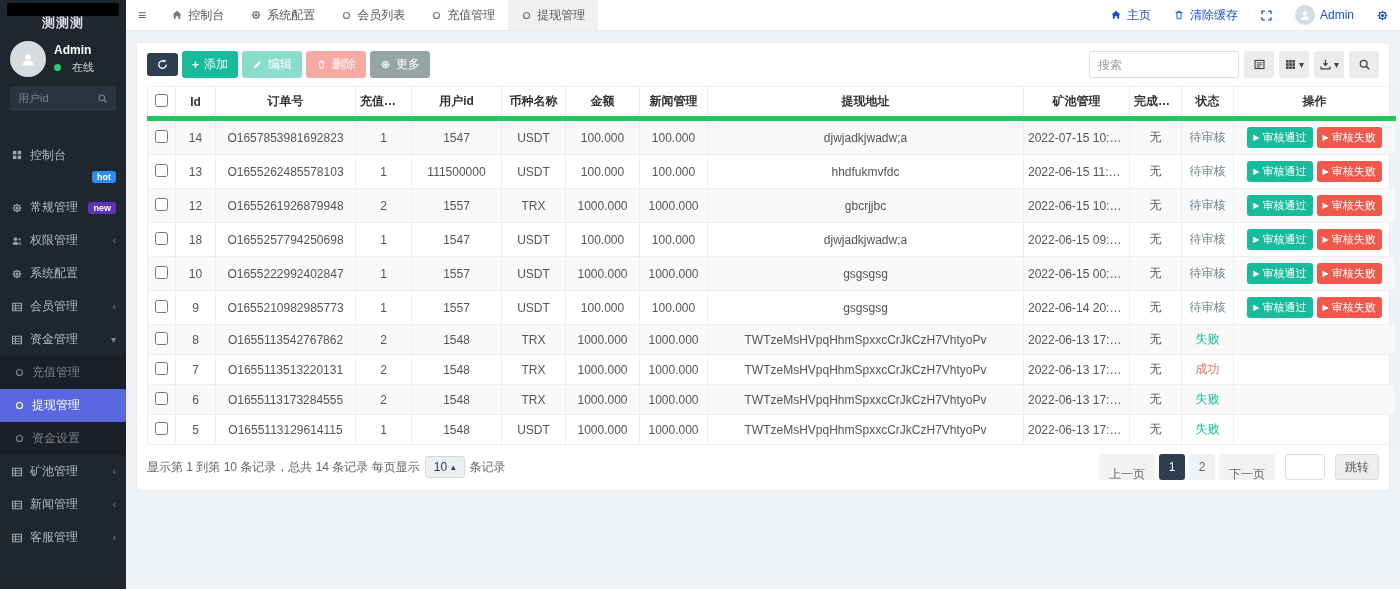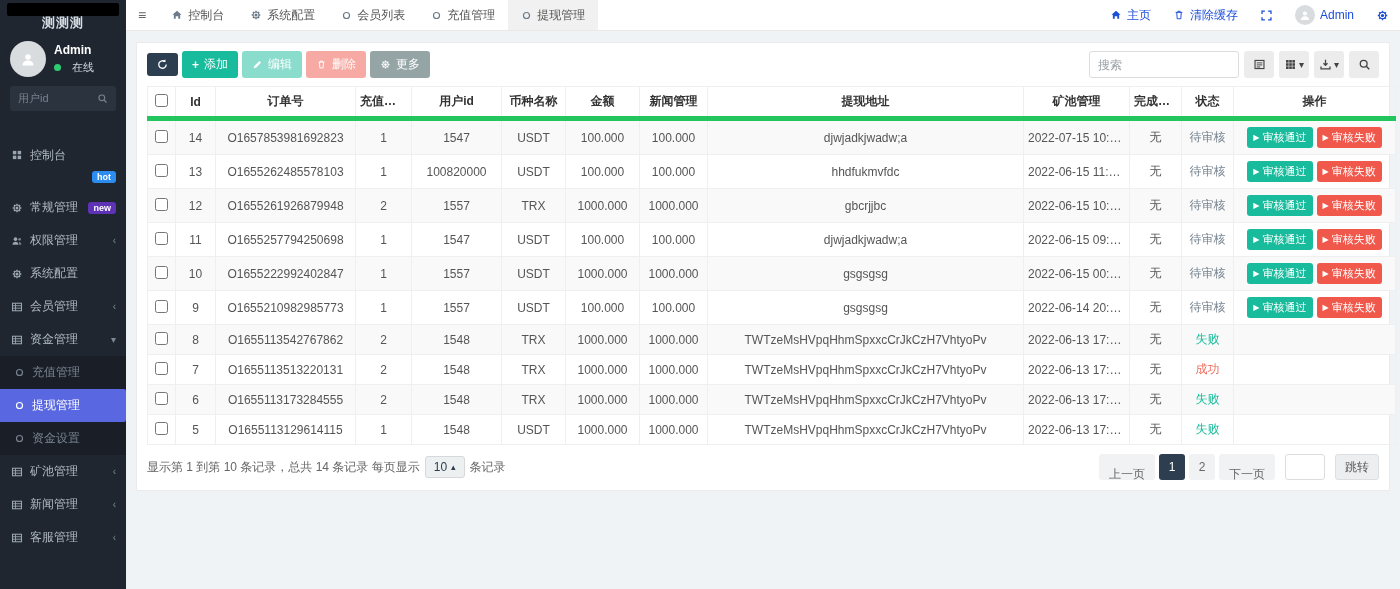--- a/index.html
+++ b/index.html
@@ -508,21 +508,21 @@
                     <span style="font-size: 8px;">▶</span>
                     <span>审核失败</span>
                   </button></td>
           </tr>
 
           <tr>
             <td><input type="checkbox" style=""></td>
             <td>13</td>
             <td>O1655262485578103</td>
             <td>1</td>
-            <td>100820000</td>
+            <td>111500000</td>
             <td>USDT</td>
             <td>100.000</td>
             <td>100.000</td>
             <td>hhdfukmvfdc</td>
             <td>2022-06-15 11:08:05</td>
             <td>无</td>
             <td style="color: rgb(118, 131, 143);">待审核</td>
             <td><button class="mini-btn mini-approve">
                     <span style="font-size: 8px;">▶</span>
                     <span>审核通过</span>
@@ -549,21 +549,21 @@
                     <span style="font-size: 8px;">▶</span>
                     <span>审核通过</span>
                   </button><button class="mini-btn mini-reject">
                     <span style="font-size: 8px;">▶</span>
                     <span>审核失败</span>
                   </button></td>
           </tr>
 
           <tr>
             <td><input type="checkbox" style=""></td>
-            <td>11</td>
+            <td>18</td>
             <td>O1655257794250698</td>
             <td>1</td>
             <td>1547</td>
             <td>USDT</td>
             <td>100.000</td>
             <td>100.000</td>
             <td>djwjadkjwadw;a</td>
             <td>2022-06-15 09:49:54</td>
             <td>无</td>
             <td style="color: rgb(118, 131, 143);">待审核</td>

